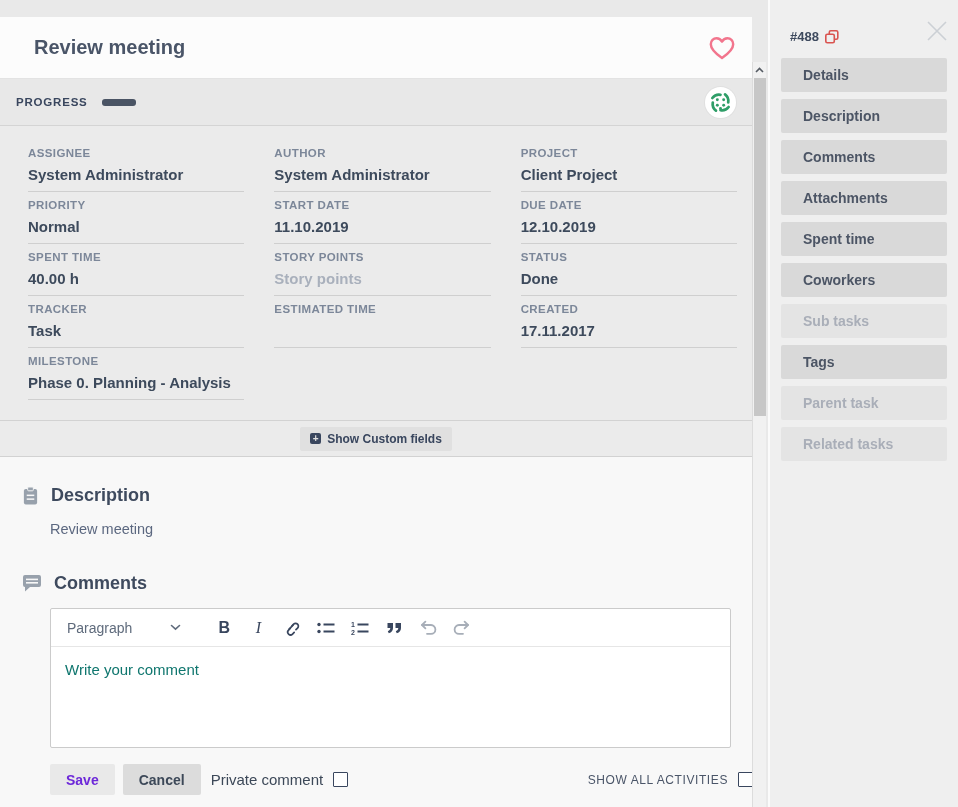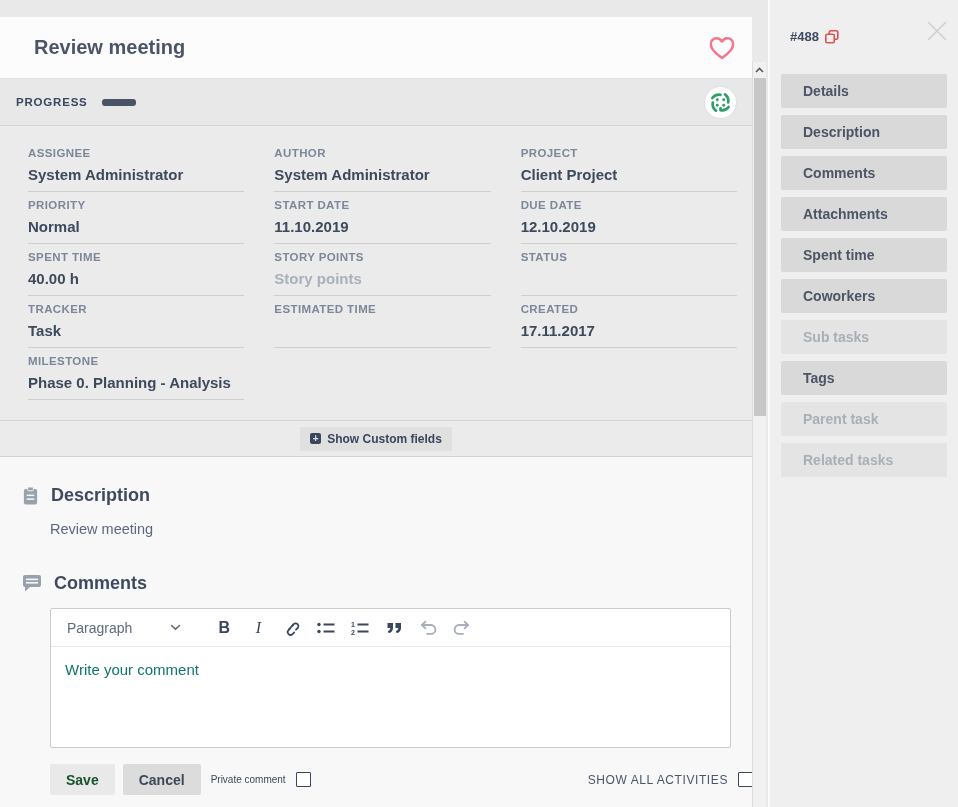--- a/index.html
+++ b/index.html
@@ -40,40 +40,40 @@
   .para-dd { display:flex; align-items:center; gap:38px; padding:4px 8px 4px 8px; margin-right:18px; cursor:pointer; }
   .para-dd-label { font-size:14px; color:#5f6b7c; }
   .tb-btn { width:26px; height:26px; display:flex; align-items:center; justify-content:center; margin:0 4px; cursor:pointer; border-radius:2px; }
   .tb-bold { font-size:16px; font-weight:bold; color:#39465e; }
   .tb-italic { font-size:16px; font-style:italic; font-family:"Liberation Serif", serif; color:#39465e; }
   .editor-body { height:100px; padding:14px; }
   .editor-placeholder { font-size:15px; color:#0f766e; }
 
   .actions-row { margin:10px 0 0 28px; display:flex; align-items:center; position:relative; width:703px; }
   .btn { border:none; border-radius:2px; height:31px; padding:0 16px; font-family:inherit; font-size:14px; font-weight:bold; cursor:pointer; }
-  .btn-save { background:#e9e9e9; color:#14532d;text-align:right; }
+  .btn-save { background:#e9e9e9; color:#6d28d9;text-align:right; }
   .btn-cancel { background:#dcdcdc; color:#3c4858; margin-left:8px; }
-  .private-label { margin-left:10px; font-size:10px; color:#3c4858; }
+  .private-label { margin-left:10px; font-size:15px; color:#3c4858; }
   .checkbox { appearance:none; -webkit-appearance:none; width:15px; height:15px; border:1.6px solid #39465e; border-radius:1px; background:#fff; margin-left:10px; cursor:pointer; vertical-align:middle; }
   .show-all-group { position:absolute; right:0; display:flex; align-items:center; }
   .show-all-label { font-size:12px; color:#4a5568; letter-spacing:.6px; }
 
   
   .scrollbar { position:absolute; left:752px; top:62px; width:14px; height:745px; background:#f1f1f1; border-left:1px solid #dcdcdc; }
   .sb-up { height:15px; display:flex; align-items:center; justify-content:center; cursor:pointer; }
   .sb-thumb { position:absolute; left:1px; top:16px; width:12px; height:338px; background:#c7c7c7; cursor:grab; }
 
   
   .sidebar { position:absolute; left:768px; top:0; width:190px; height:807px; background:#efefef; border-left:2px solid #fbfbfb; }
   .sidebar-head { position:relative; height:58px; }
   .task-id-row { position:absolute; left:20px; top:29px; display:flex; align-items:center; gap:6px; }
   .task-id { font-size:13px; font-weight:bold; color:#3e4a5e; }
   .copy-btn { cursor:pointer; display:flex; }
   .close-btn { position:absolute; top:16px; right:6px; width:30px; height:30px; display:flex; align-items:center; justify-content:center; cursor:pointer; }
-  .side-list { padding:0 11px;margin-top:16px; }
+  .side-list { padding:0 11px; }
   .side-btn { width:100%; height:34px; margin-bottom:7px; background:#d9d9d9; border:none; border-radius:2px; display:flex; align-items:center; padding-left:22px; font-family:inherit; font-size:14px; font-weight:bold; color:#4c5565; cursor:pointer; }
   .side-btn.disabled { background:#e4e4e4; color:#a9aeb8; cursor:default; }
 
   svg { display:block; }
 </style>
 </head>
 <body>
 
 <div class="main-panel">
 
@@ -156,20 +156,21 @@
       <div class="field">
         <div class="field-label">PROJECT</div>
         <div class="field-value">Client Project</div>
       </div>
       <div class="field">
         <div class="field-label">DUE DATE</div>
         <div class="field-value">12.10.2019</div>
       </div>
       <div class="field">
         <div class="field-label">STATUS</div>
+        <div class="field-value">Done</div>
       </div>
       <div class="field">
         <div class="field-label">CREATED</div>
         <div class="field-value">17.11.2017</div>
       </div>
     </div>
   </div>
 
   <div class="custom-fields-bar">
     <button class="show-cf-btn">

